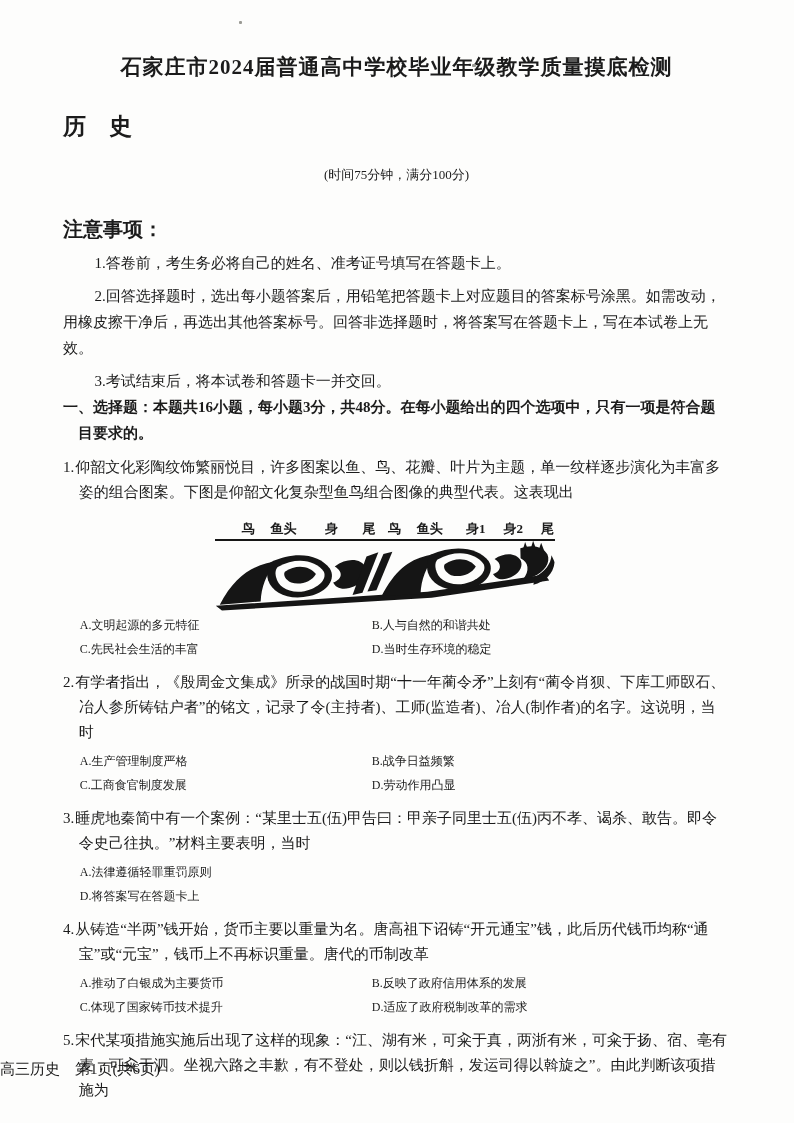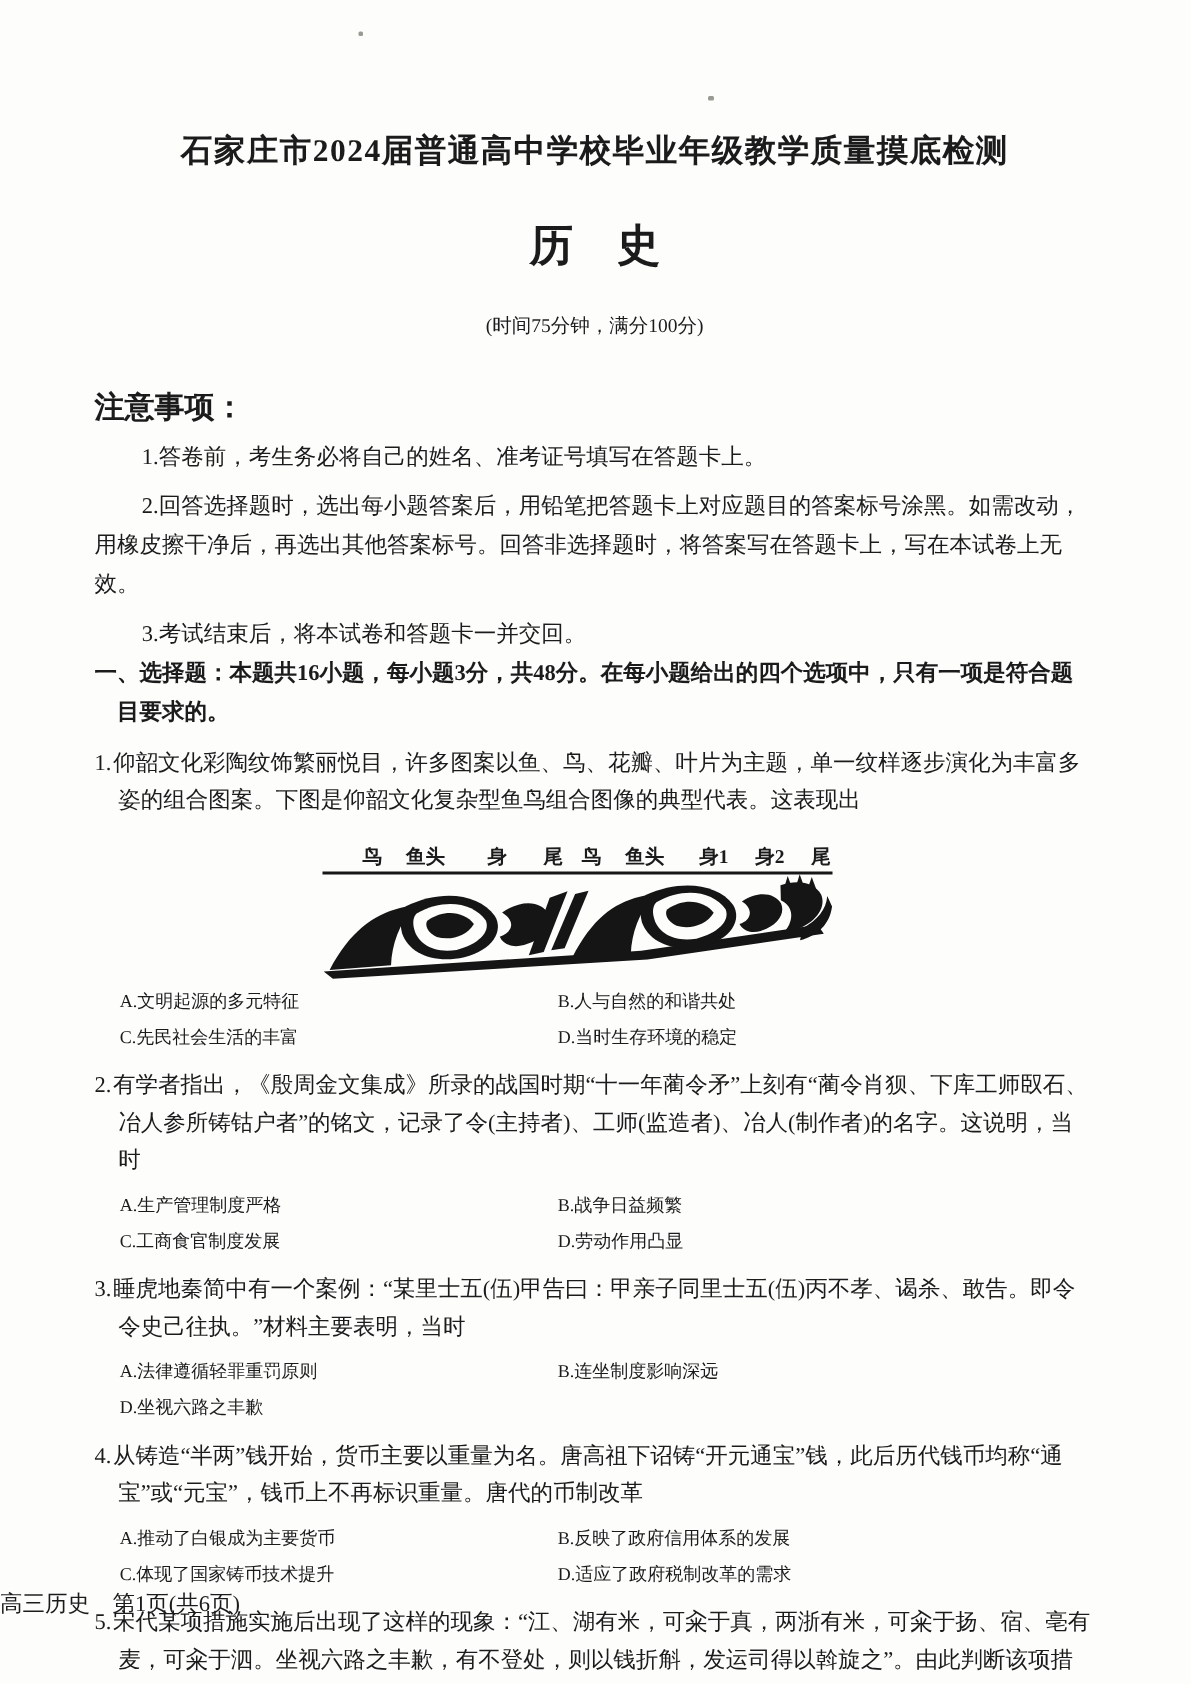--- a/index.html
+++ b/index.html
@@ -5,31 +5,30 @@
   html,body{margin:0;padding:0;background:#ffffff;}
   .page{
     position:relative;
     width:794px;height:1123px;
     margin:0 auto;
     background:#fdfdfc;
     font-family:"Liberation Serif","DejaVu Serif",serif;
     color:#1b1b1b;
     overflow:hidden;
     box-sizing:border-box;
-    padding:86px 64px 0 63px;
+    padding:53px 64px 0 63px;
   }
   .title{
     text-align:center;
     font-size:21px;
     font-weight:bold;
     letter-spacing:1px;
   }
   .subject{
-    text-align:center;
-    font-size:29px;
+    font-size:23px;
     font-weight:bold;
     margin-top:30px;
   }
   .exam-info{
     text-align:center;
     font-size:13px;
     margin-top:24px;
   }
   .notices-heading{
     font-size:20px;
@@ -176,24 +175,23 @@
     <div class="opt-row">
       <span class="opt-col1">C.工商食官制度发展</span>
       <span class="opt-col2">D.劳动作用凸显</span>
     </div>
   </div>
 
   <div class="stem"><span class="qnum">3.</span><span>睡虎地秦简中有一个案例：“某里士五(伍)甲告曰：甲亲子同里士五(伍)丙不孝、谒杀、敢告。即令令史己往执。”材料主要表明，当时</span></div>
   <div class="opts">
     <div class="opt-row">
       <span class="opt-col1">A.法律遵循轻罪重罚原则</span>
-      <span class="opt-col2">B.连坐制度影响深远</span>
-    </div>
-    <div class="opt-row">
-      <span class="opt-col2">D.坐视六路之丰歉</span>
+    </div>
+    <div class="opt-row">
+      <span class="opt-col2">D.将答案写在答题卡上</span>
     </div>
   </div>
 
   <div class="stem"><span class="qnum">4.</span><span>从铸造“半两”钱开始，货币主要以重量为名。唐高祖下诏铸“开元通宝”钱，此后历代钱币均称“通宝”或“元宝”，钱币上不再标识重量。唐代的币制改革</span></div>
   <div class="opts">
     <div class="opt-row">
       <span class="opt-col1">A.推动了白银成为主要货币</span>
       <span class="opt-col2">B.反映了政府信用体系的发展</span>
     </div>
     <div class="opt-row">

